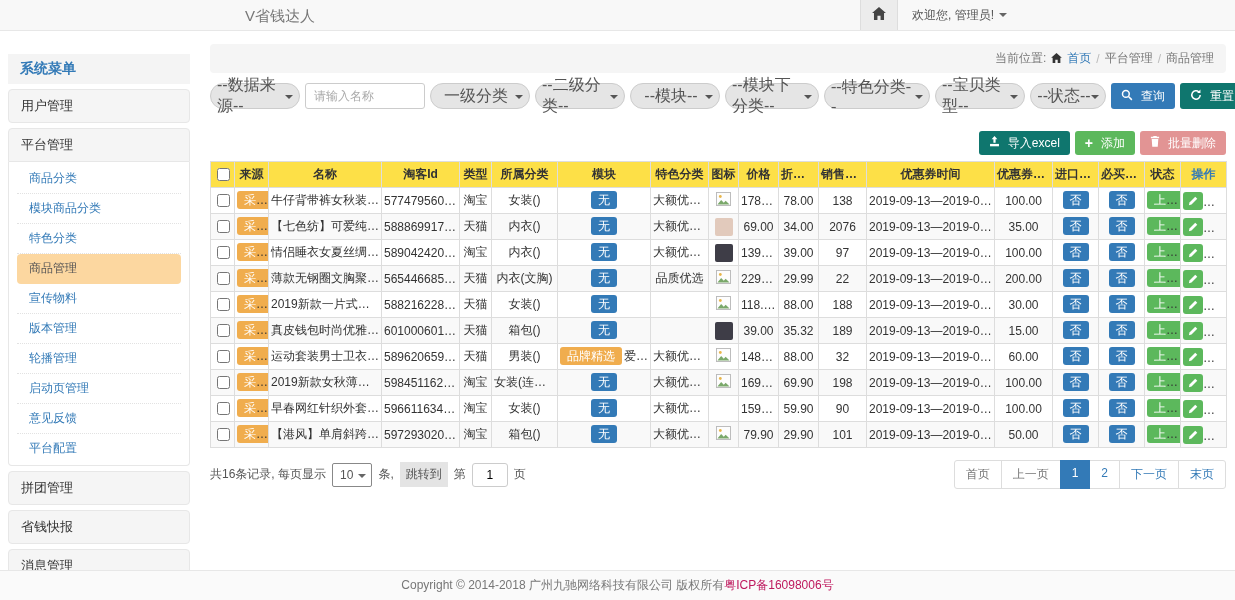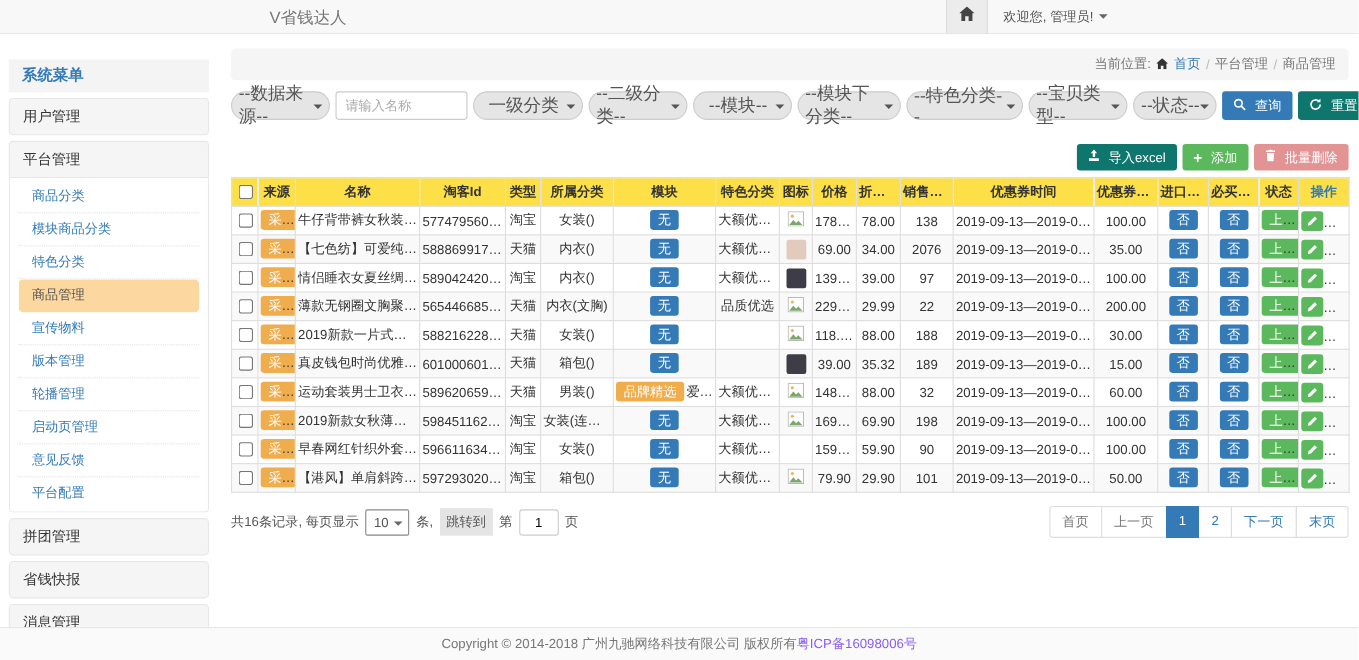--- a/index.html
+++ b/index.html
@@ -66,21 +66,21 @@
   .jump-chip { background:#e4e4e4; padding:4px 6px; cursor:pointer; }
   .page-input { width:36px; height:24px; border:1px solid #ccc; border-radius:3px; text-align:center; font-size:12px; font-family:inherit; }
   .pager-right { display:flex; }
   .pg { border:1px solid #ddd; background:#fff; color:#337ab7; padding:5px 11px; margin-left:-1px; cursor:pointer; }
   .pg:first-child { border-radius:3px 0 0 3px; }
   .pg:last-child { border-radius:0 3px 3px 0; }
   .pg-dis { color:#777; }
   .pg-active { background:#337ab7; color:#fff; border-color:#337ab7; position:relative; }
   
   .footer { position:absolute; bottom:0; left:0; width:100%; height:30px; background:#fafafa; border-top:1px solid #e7e7e7; text-align:center; font-size:12px; color:#777; line-height:29px; z-index:5; }
-  .footer .icp { color:#8b5cf6; cursor:pointer; }
+  .footer .icp { color:#be185d; cursor:pointer; }
 </style>
 </head>
 <body>
 
 <div class="topbar">
   <span class="app-title">V省钱达人</span>
   <div class="topbar-right">
     <div class="home-box">
       <span>
         <svg width="14" height="13" viewBox="0 0 16 15">

